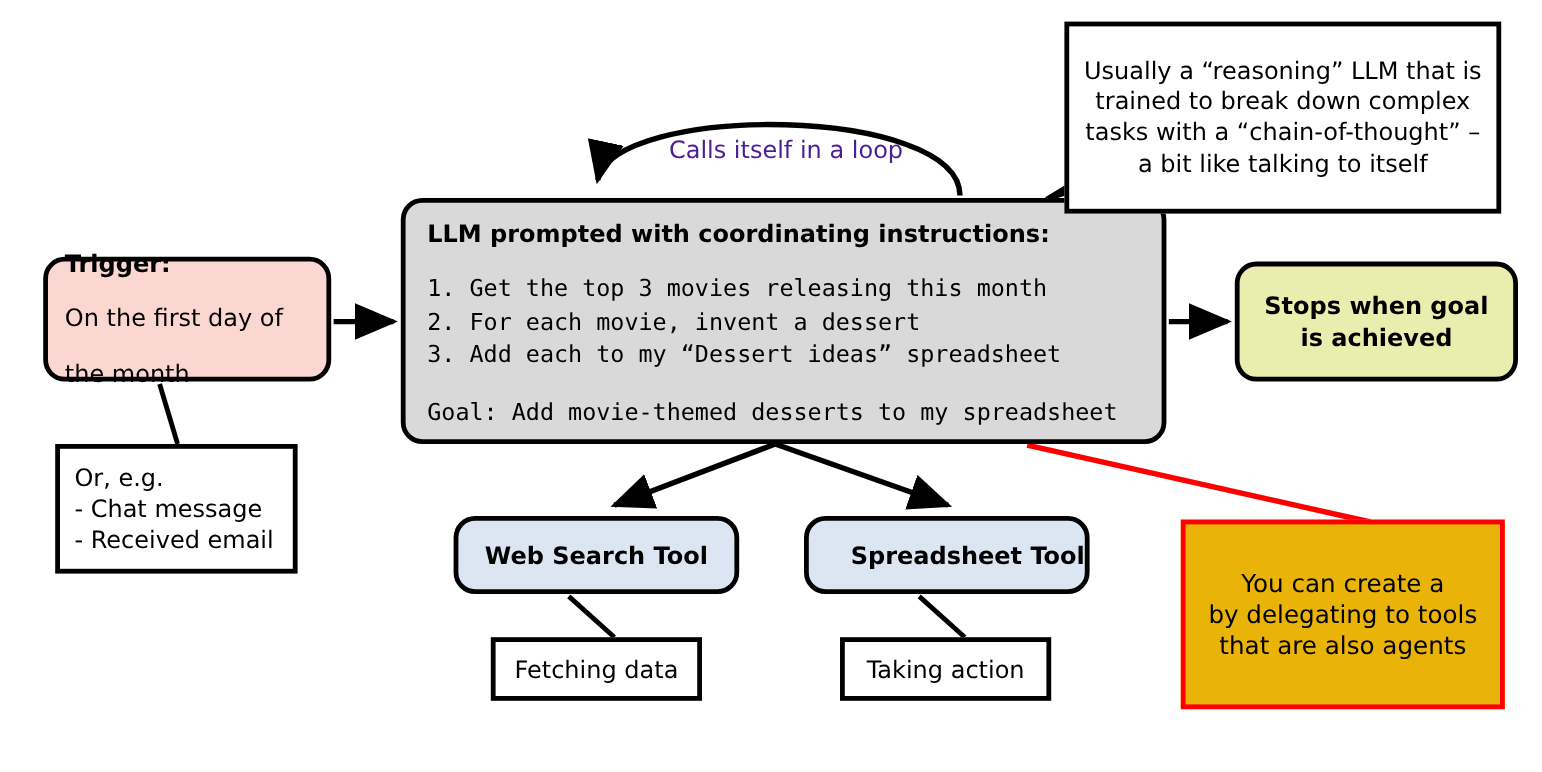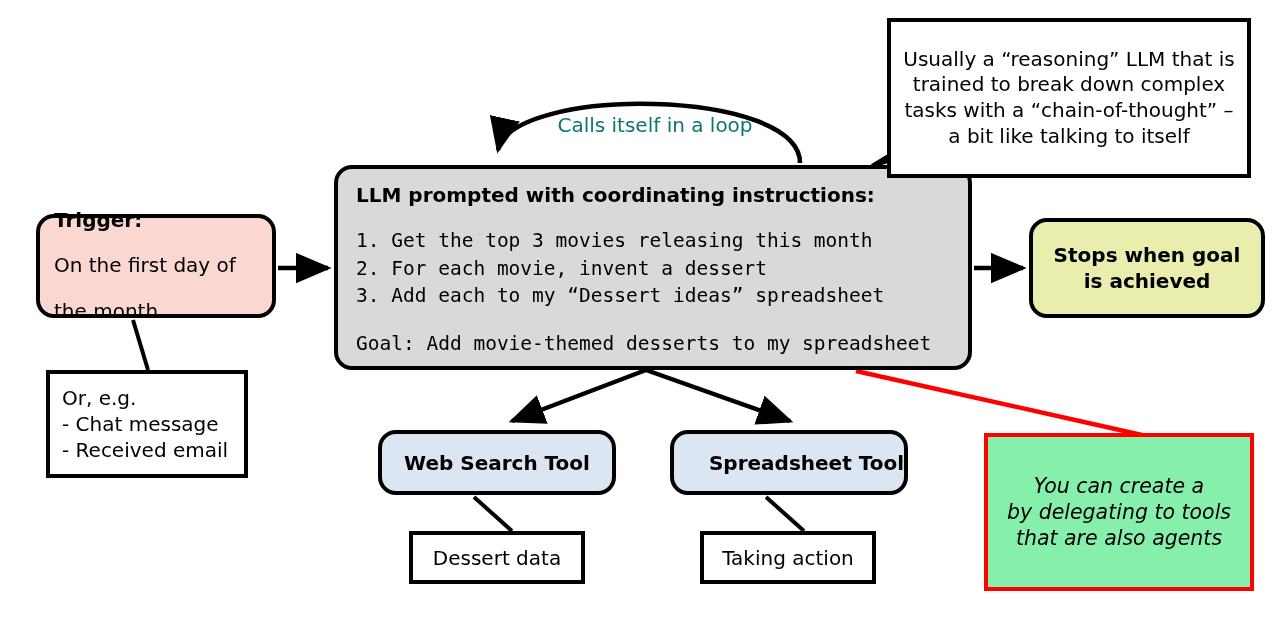--- a/index.html
+++ b/index.html
@@ -35,22 +35,21 @@
     border: 4px solid #000000;
     border-radius: 18px;
   }
   .sq {
     border: 4px solid #000000;
     border-radius: 0;
   }
   .redbox {
     border: 4px solid #ff0000;
     border-radius: 0;
-    background: #86efac;
-    font-style: italic;
+    background: #eab308;
   }
   .center { text-align: center; align-items: center; }
   .left   { text-align: left;  align-items: flex-start; }
   .mono {
     font-family: "DejaVu Sans Mono", monospace;
   }
 
   
   #trigger-node {
     left: 36px; top: 214px; width: 240px; height: 104px;
@@ -139,21 +138,21 @@
     left: 700px; top: 531px; width: 176px; height: 53px;
     background: #ffffff;
     font-size: 20px;
   }
 
   #loop-label {
     position: absolute;
     left: 540px; top: 113px; width: 230px;
     text-align: center;
     font-size: 20px;
-    color: #0f766e;
+    color: #4c1d95;
   }
 </style>
 </head>
 <body>
 
 <div id="canvas">
 
   <svg class="edges" viewBox="0 0 1285 643">
     <defs>
       <marker id="arrowhead" markerWidth="9" markerHeight="9" refX="7.2" refY="3.4" orient="auto" markerUnits="strokeWidth">
@@ -217,21 +216,21 @@
 
   <div id="web-search-node" class="node rounded center">
     <div>Web Search Tool</div>
   </div>
 
   <div id="spreadsheet-node" class="node rounded center">
     <div>Spreadsheet Tool</div>
   </div>
 
   <div id="fetching-node" class="node sq center">
-    <div>Dessert data</div>
+    <div>Fetching data</div>
   </div>
 
   <div id="taking-node" class="node sq center">
     <div>Taking action</div>
   </div>
 
   <div id="multiagent-node" class="node redbox center">
     <div>You can create a</div>
     <div>by delegating to tools</div>
     <div>that are also agents</div>

